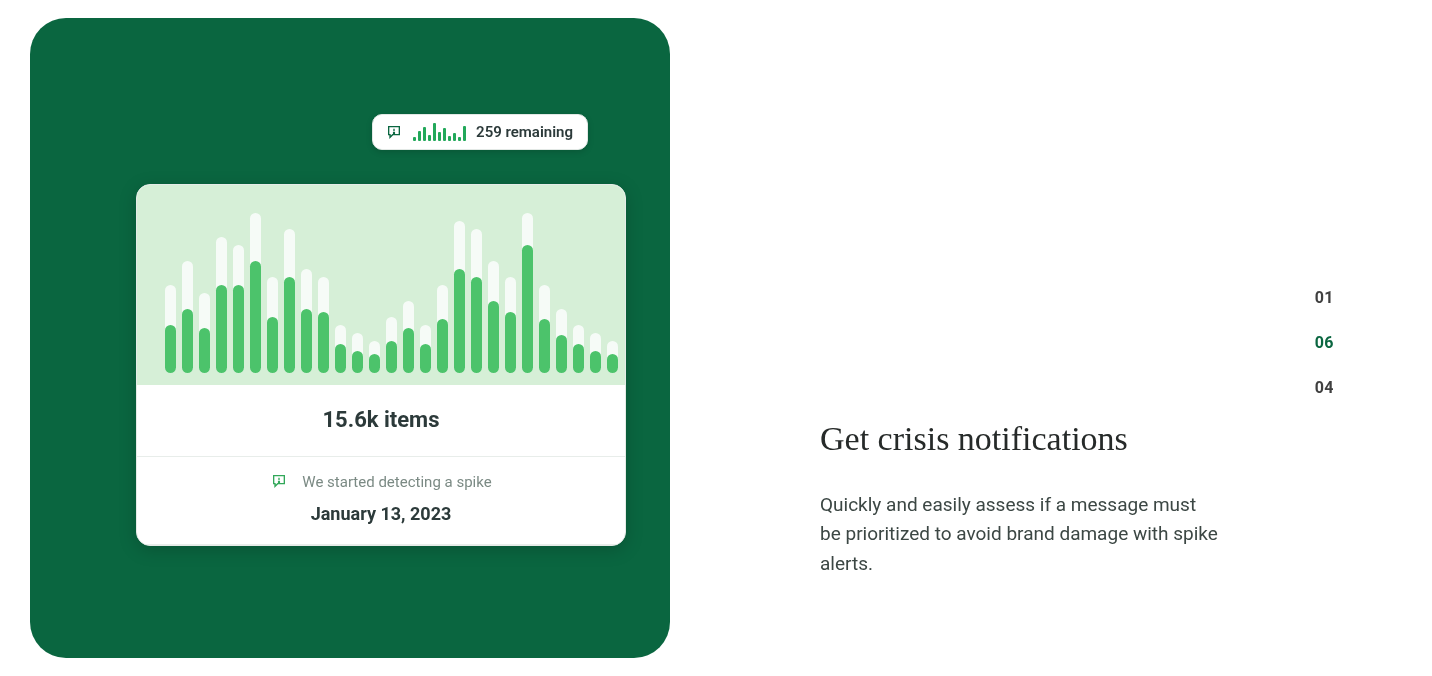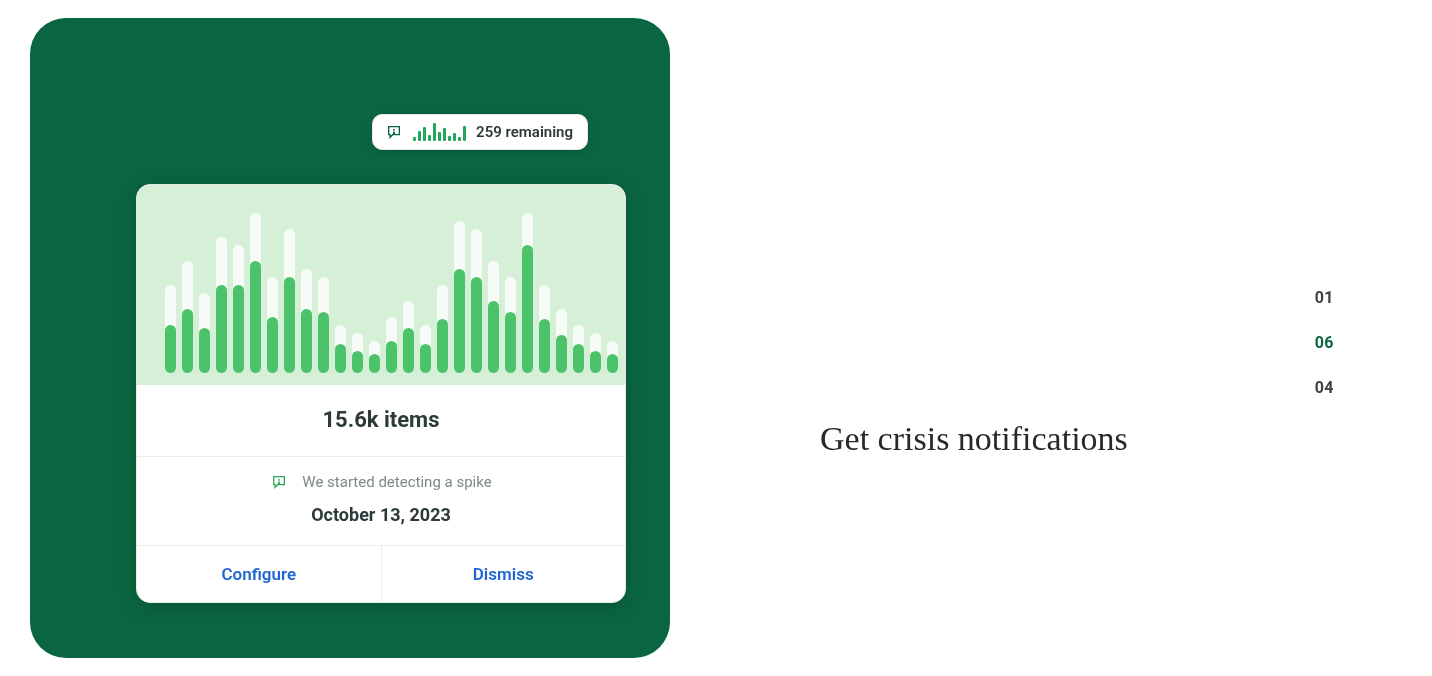--- a/index.html
+++ b/index.html
@@ -116,21 +116,21 @@
     color: #2c3a3a;
   }
 
   .card-detect {
     padding: 16px 10px 20px 10px;
     text-align: center;
     border-bottom: 1px solid #e8edea;
   }
   .detect-line {
     display: inline-flex;
-    align-items: center;
+    align-items: flex-start;
     gap: 14px;
     color: #7b8a84;
     font-size: 15px;
   }
   .detect-line svg { color: #32a85a; }
   .card-date {
     margin-top: 10px;
     font-size: 18px;
     font-weight: 700;
     color: #2c3a3a;
@@ -336,32 +336,29 @@
 
       <div class="card-detect">
         <div class="detect-line">
           <svg width="18" height="16" viewBox="0 0 24 24" fill="none" stroke="currentColor" stroke-width="2">
             <path d="M4 4h16v12H10l-4 4v-4H4z"></path>
             <line x1="12" y1="7" x2="12" y2="11"></line>
             <circle cx="12" cy="13.5" r="0.8" fill="currentColor"></circle>
           </svg>
           <span>We started detecting a spike</span>
         </div>
-        <div class="card-date">October 13, 2023</div>
+        <div class="card-date">January 13, 2023</div>
       </div>
 
-      <div class="card-actions">
-        <div>Configure</div>
-        <div>Dismiss</div>
-      </div>
     </div>
 
   </div>
 
   <div class="right-title">Get crisis notifications</div>
+  <div class="right-desc">Quickly and easily assess if a message must be prioritized to avoid brand damage with spike alerts.</div>
 
   <div class="steps" id="steps">
       <div class="step">01</div>
       <div class="step active">06</div>
       <div class="step">04</div>
     </div>
 
 </div>
 
 </body></html>

